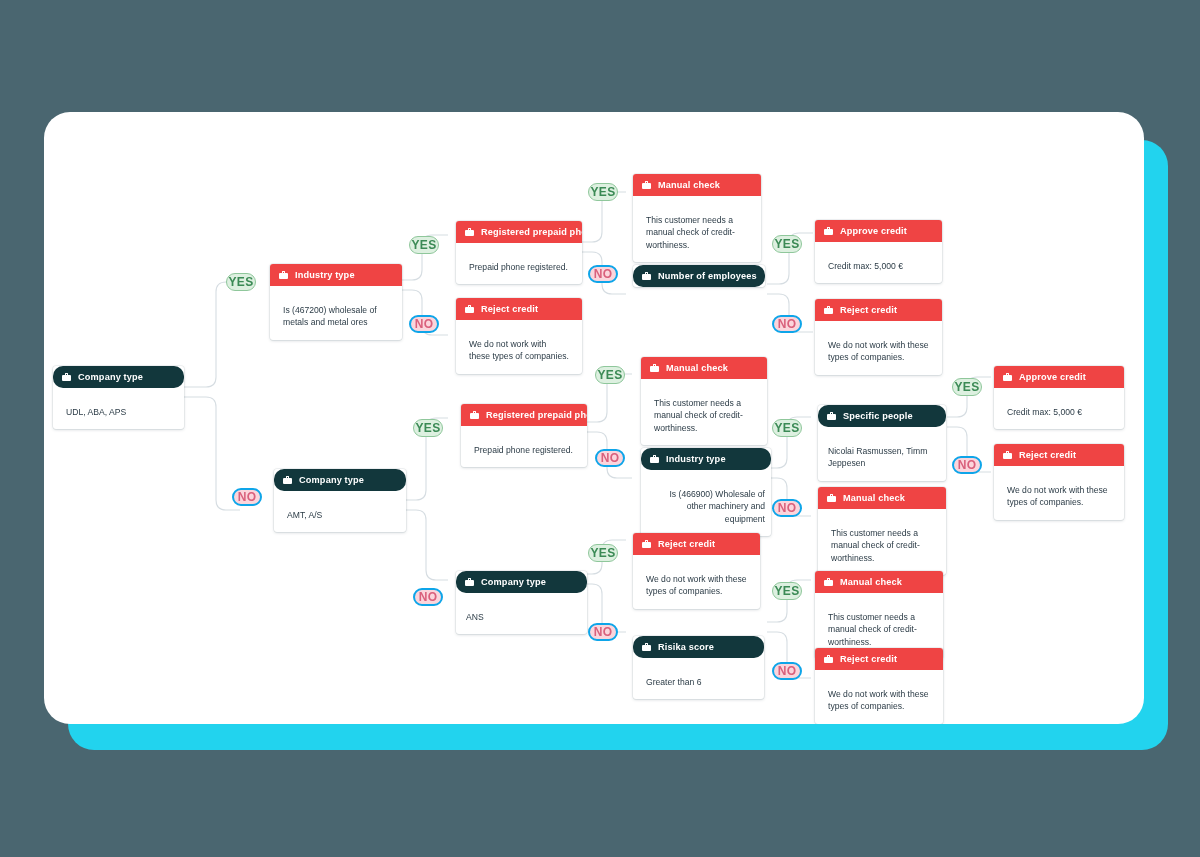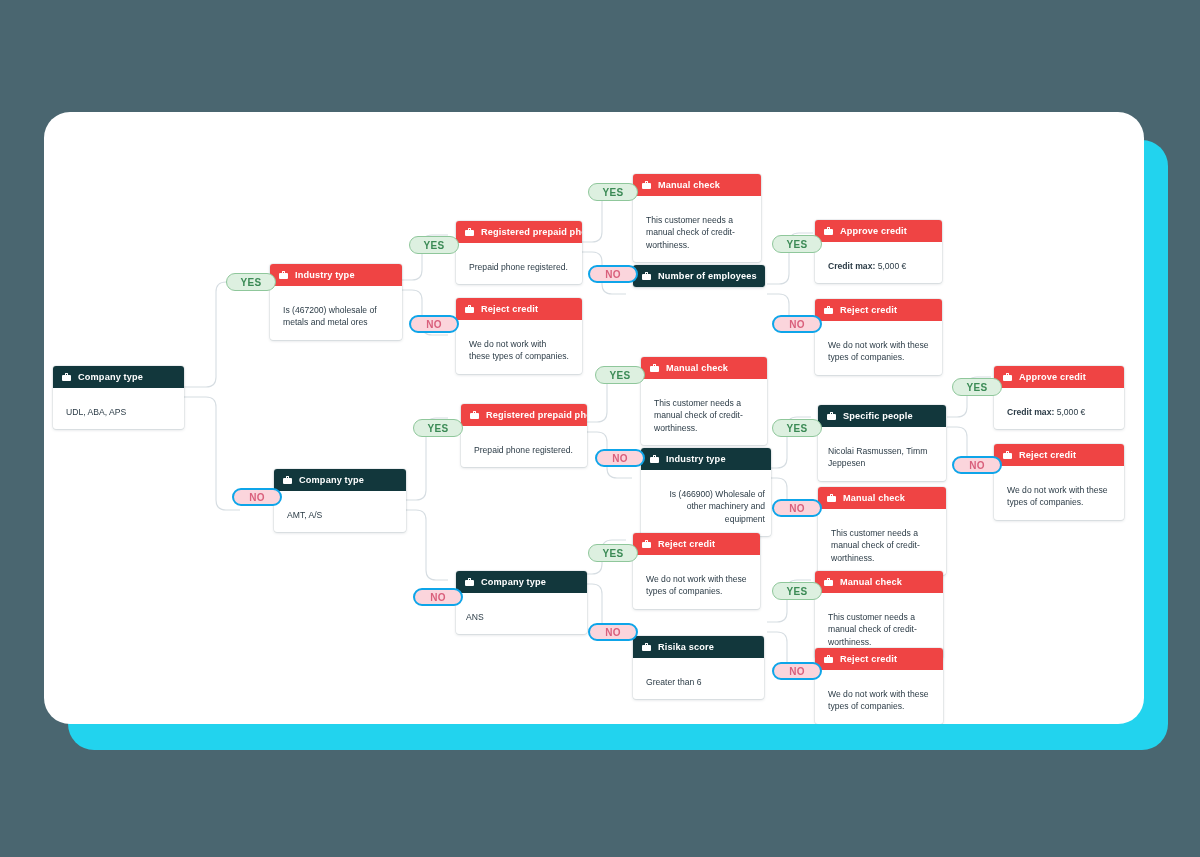--- a/index.html
+++ b/index.html
@@ -58,29 +58,29 @@
     display: flex;
     align-items: center;
     gap: 7px;
     padding: 6px 9px;
     font-size: 9.2px;
     font-weight: bold;
     color: #ffffff;
     letter-spacing: 0.15px;
     white-space: nowrap;
   }
-  .node.teal .node-header { background: #12373c; }
+  .node.teal .node-header { background: #12373c; border-radius: 10px; }
   .node.blue .node-header { background: #ef4444; }
   .node-body {
     padding: 18px 13px 11px 13px;
     font-size: 8.6px;
     line-height: 1.45;
     color: #2b3b46;
   }
-  .node-body b { font-weight: bold; }
+  .node-body b { font-weight: normal; }
   .briefcase {
     display: inline-block;
     width: 9px;
     height: 8px;
     position: relative;
     flex: none;
   }
   .briefcase i {
     position: absolute;
     left: 0;
@@ -100,24 +100,24 @@
     height: 2px;
     border: 1px solid #ffffff;
     border-bottom: none;
     border-radius: 1px 1px 0 0;
     box-sizing: border-box;
   }
 
   
   .pill {
     position: absolute;
-    width: 50px;
+    width: 30px;
     height: 18px;
     border-radius: 9px;
-    font-size: 10px;
+    font-size: 12px;
     font-weight: bold;
     letter-spacing: 0.3px;
     display: flex;
     align-items: center;
     justify-content: center;
     box-sizing: border-box;
   }
   .pill.yes {
     background: #ddf0e0;
     border: 1px solid #8fc79b;

